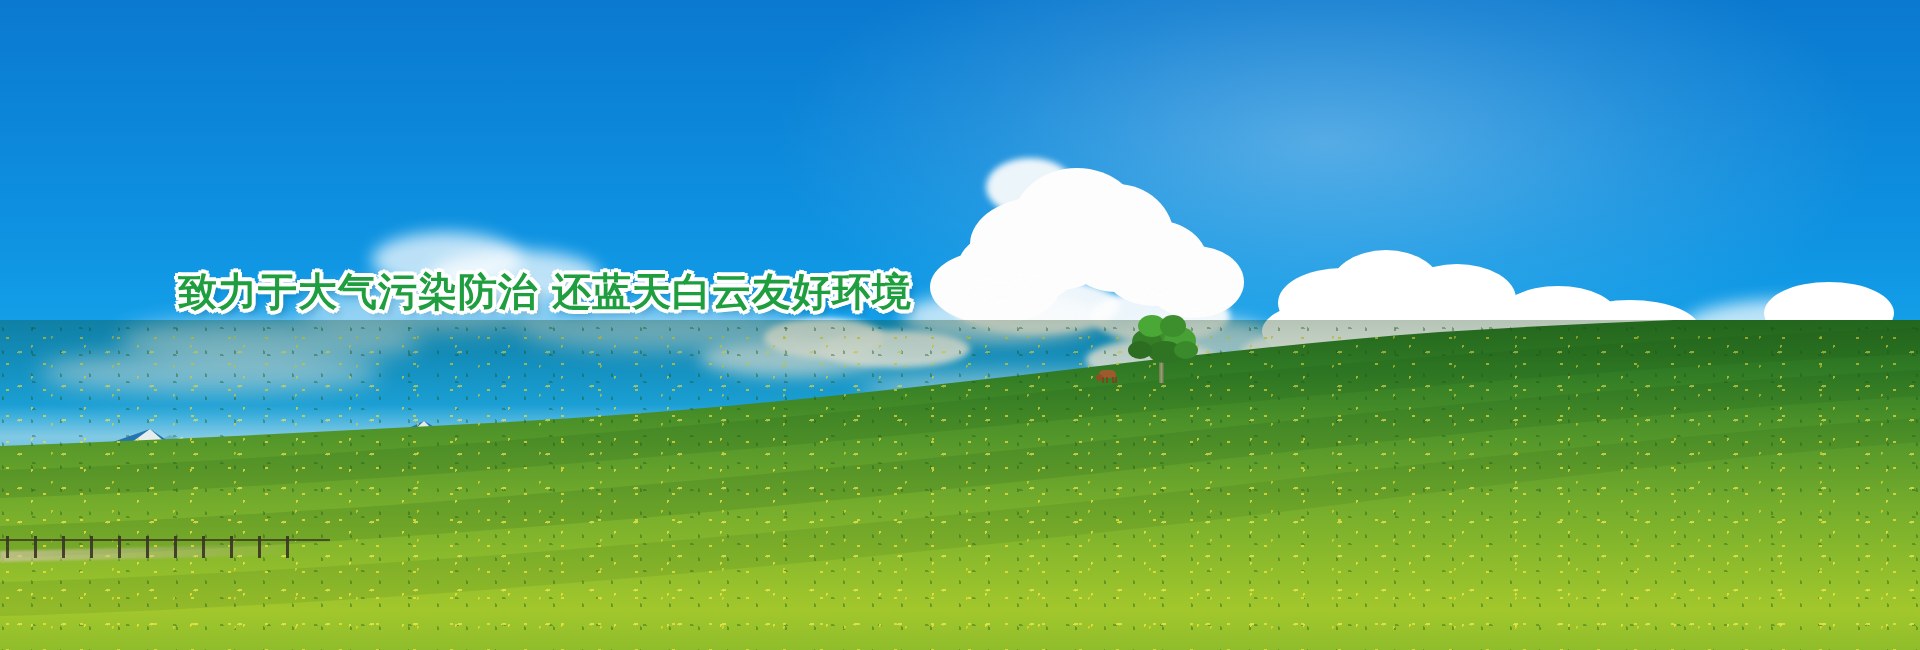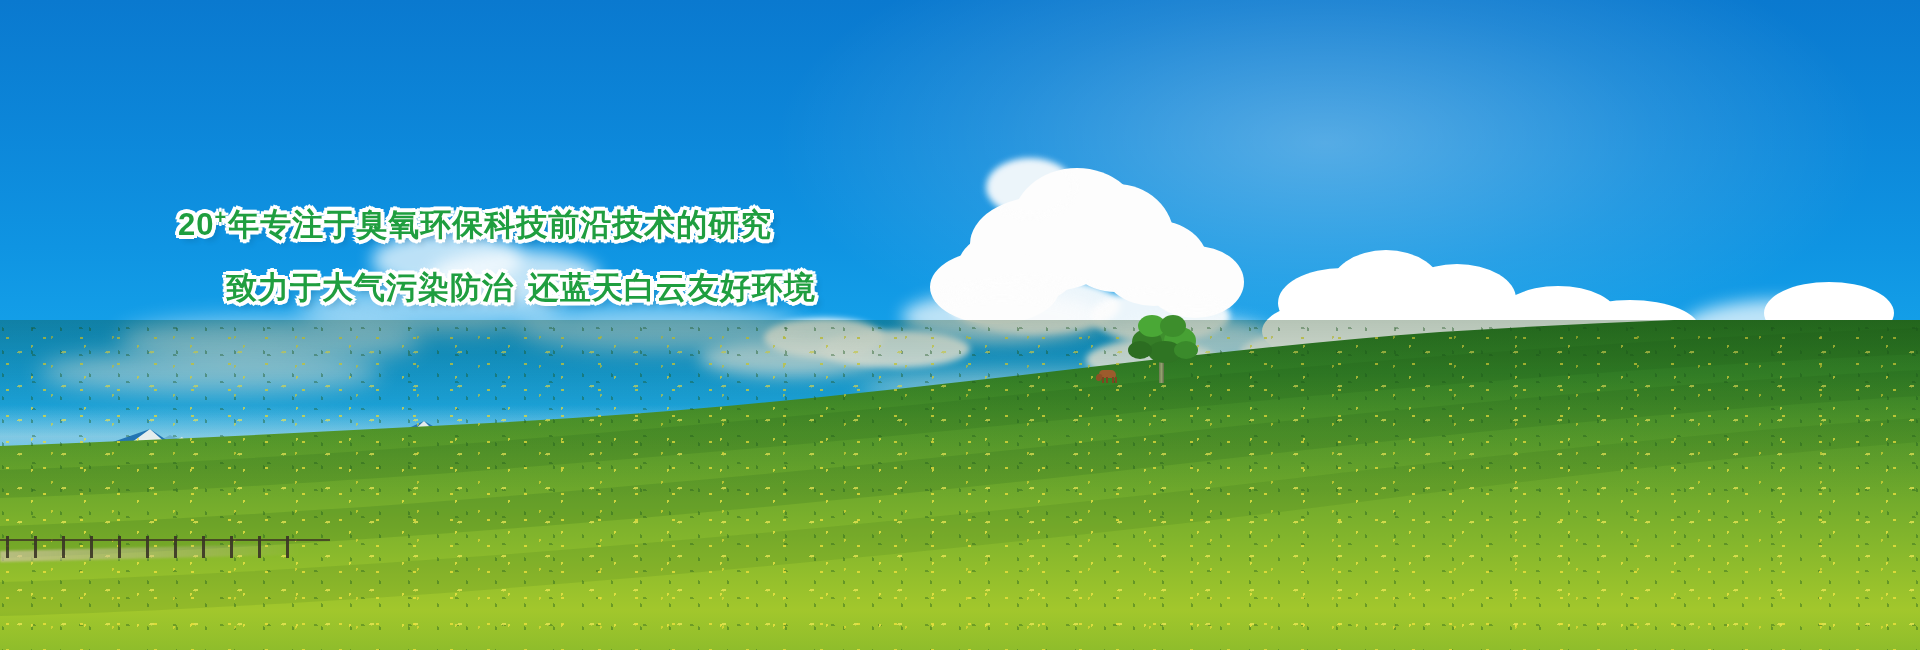--- a/index.html
+++ b/index.html
@@ -185,21 +185,21 @@
     text-shadow:
       -3px -3px 0 #ffffff,  3px -3px 0 #ffffff,
       -3px  3px 0 #ffffff,  3px  3px 0 #ffffff,
       -3px  0   0 #ffffff,  3px  0   0 #ffffff,
        0   -3px 0 #ffffff,  0    3px 0 #ffffff,
       -4px  0   0 #ffffff,  4px  0   0 #ffffff,
        0   -4px 0 #ffffff,  0    4px 0 #ffffff,
        5px  5px 6px rgba(0,0,0,.18);
   }
   .tagline-1{ left:178px; top:209px; font-size:31px; }
-  .tagline-2{ left:178px; top:272px; font-size:31px;margin-left:48px; }
+  .tagline-2{ left:178px; top:272px; font-size:39px; }
 
   .sup-plus{
     font-size:20px;
     vertical-align:super;
     line-height:0;
     margin:0 1px 0 0;
   }
   .gap{ display:inline-block; width:14px; }
 </style>
 </head>
@@ -379,22 +379,19 @@
     <div class="post" style="left:174px;"></div>
     <div class="post" style="left:202px;"></div>
     <div class="post" style="left:230px;"></div>
     <div class="post" style="left:258px;"></div>
     <div class="post" style="left:286px;"></div>
   </div>
 
   <div class="copy">
 
 
-    <div class="tagline tagline-1">
-      <span>20</span><span class="sup-plus">+</span><span>年专注于臭氧环保科技前沿技术的研究</span>
-    </div>
 
     <div class="tagline tagline-2">
       <span>致力于大气污染防治</span><span class="gap"></span><span>还蓝天白云友好环境</span>
     </div>
 
   </div>
 </div>
 
 </body></html>

